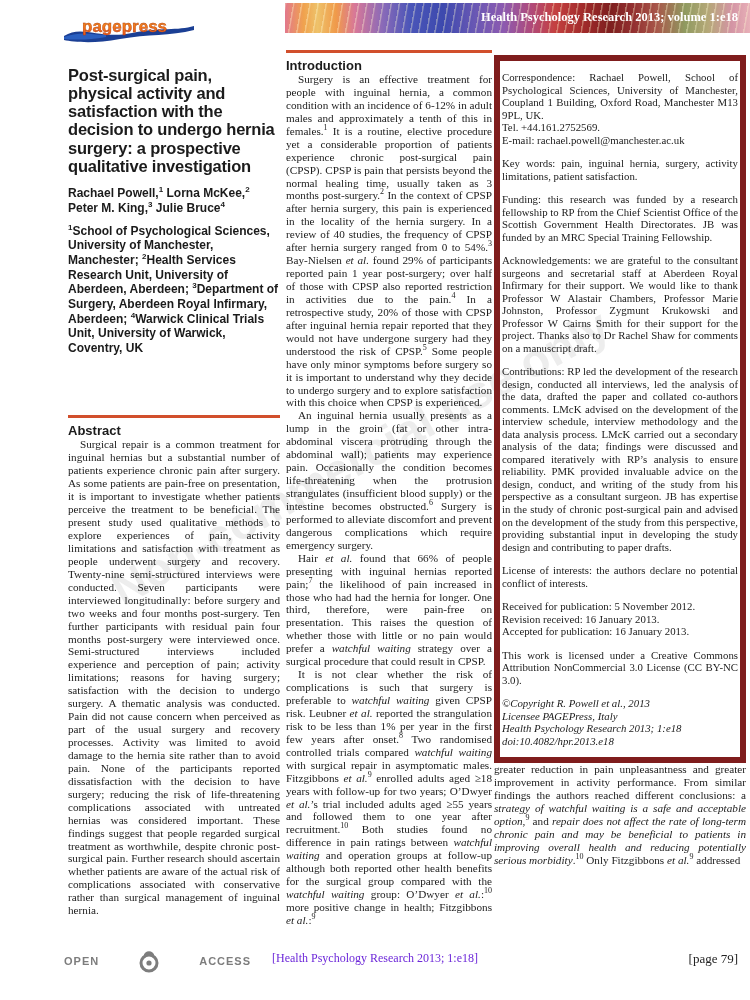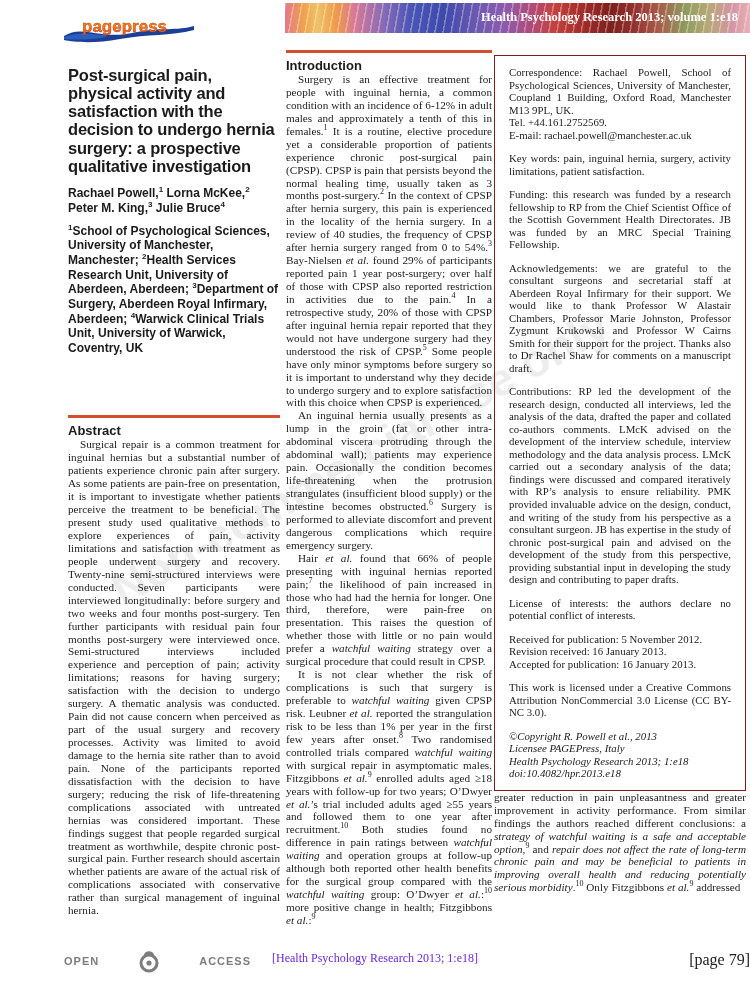--- a/index.html
+++ b/index.html
@@ -29,34 +29,34 @@
     line-height:1.22;margin-top:8px;}
   .section-heading{font-family:"Liberation Sans",sans-serif;font-weight:bold;
     font-size:13px;margin:5px 0 0 0;}
   .abstract-rule{margin-top:60px;}
   p.body{font-size:11.2px;line-height:1.155;text-align:justify;margin:0;}
   p.indent{text-indent:12px;}
   .abstract-body{margin-top:13px;}
   .mid-first{margin-top:14px;}
   sup{font-size:8px;line-height:0;}
   
-  .info-box{border:1px solid #7f1d1d;padding:10px 14px;}
+  .info-box{border:6px solid #7f1d1d;padding:10px 2px;}
   .info-box p{font-size:10.8px;line-height:1.16;text-align:justify;margin:0 0 11px 0;}
   .info-box p:last-child{margin-bottom:0;}
   .italic-block{font-style:italic;}
   .continuation{margin-top:14px;}
   
   .watermark{position:absolute;left:10px;top:430px;width:700px;
     transform:rotate(-29deg);transform-origin:center;
     font-family:"Liberation Sans",sans-serif;font-size:46px;font-weight:bold;
     color:rgba(175,175,175,0.22);text-align:center;pointer-events:none;}
   
   .footer-center{position:absolute;left:0;right:0;top:951px;text-align:center;
     font-size:12px;color:#6d28d9;}
-  .footer-page{position:absolute;right:0;top:951px;font-size:16px;color:#222;}
+  .footer-page{position:absolute;right:12px;top:951px;font-size:13px;color:#222;}
   .open-access{position:absolute;left:64px;top:948px;display:flex;align-items:center;
     color:#7d7d7d;font-family:"Liberation Sans",sans-serif;font-weight:bold;
     font-size:11px;letter-spacing:1px;gap:34px;}
   .oa-icon{margin:0 3px;}
 </style>
 </head>
 <body>
 
 <div class="page">
 

